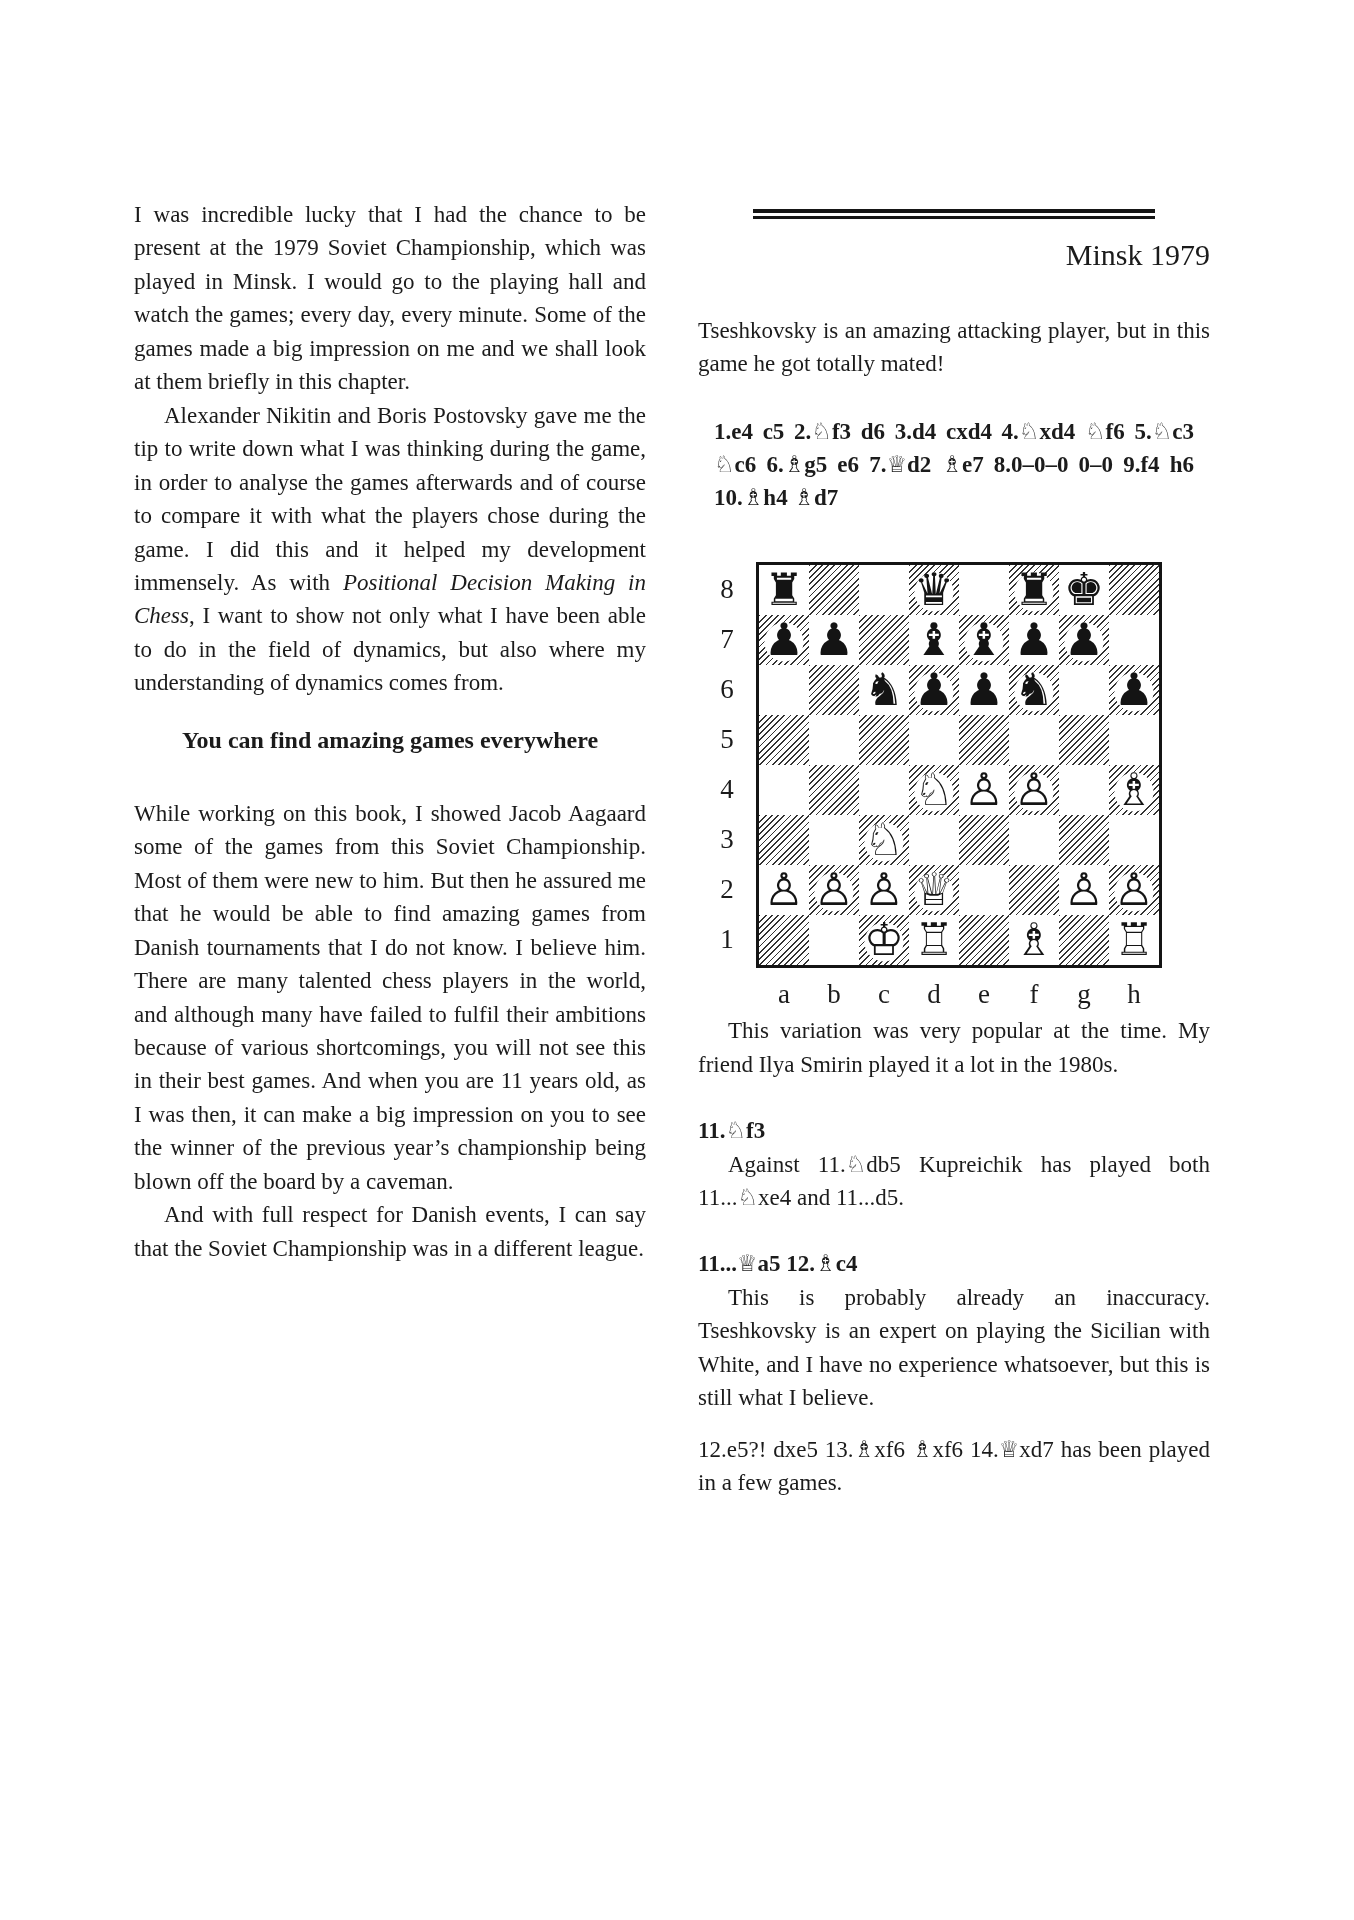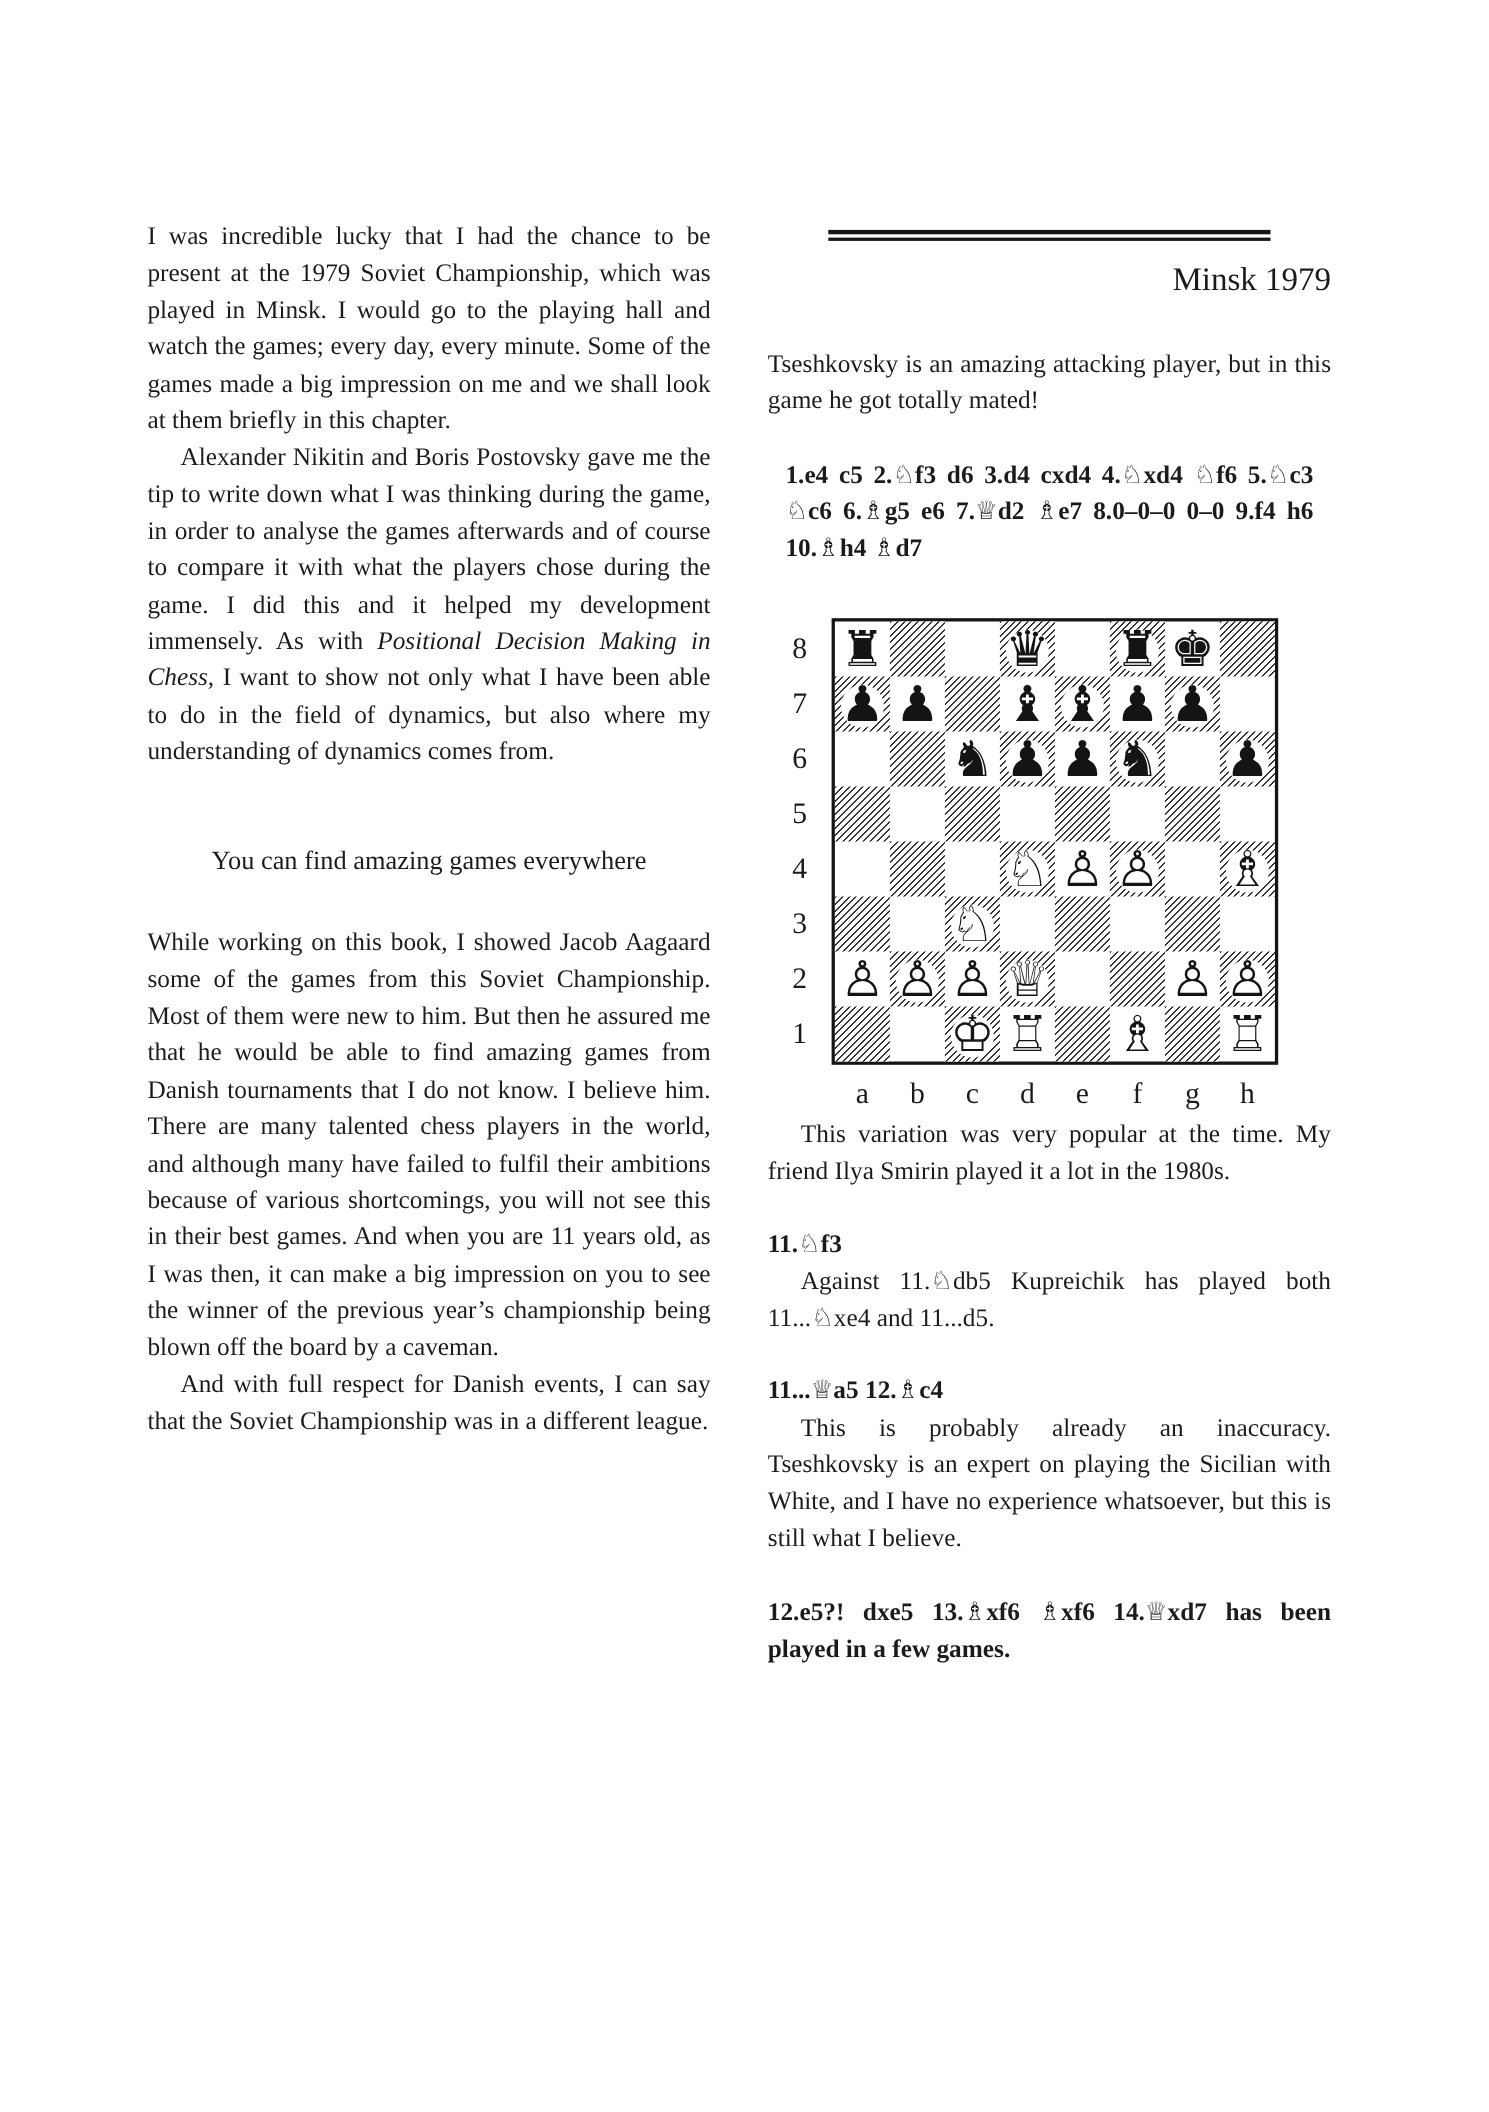--- a/index.html
+++ b/index.html
@@ -14,25 +14,25 @@
     text-align:center; font-size:24px; line-height:30px;
   }
   .page-number { position:absolute; right:0; top:0; font-size:24px; }
   .columns {
     position:absolute; top:198px; left:134px; right:144px;
     display:flex; gap:52px;
   }
   .col { flex:1 1 0; font-size:23px; line-height:1.455; text-align:justify; }
   p.para { margin:0; }
   p.para.indent { text-indent:30px; }
-  p.para.spaced { margin-top:34px;font-weight:bold; }
+  p.para.spaced { margin-top:18px; }
   span.italic { font-style:italic; }
   h3.col-heading {
-    font-size:24px; text-align:center; font-weight:normal;
-    margin:68px 0 42px; line-height:1.25;
+    font-size:24px; text-align:center; font-weight:bold;
+    margin:25px 0 42px; line-height:1.25;
     font-family:"Liberation Serif","DejaVu Serif",serif;
   }
   .game-title { font-size:25px; font-weight:bold; text-align:center; line-height:1.2; }
   .double-rule {
     height:3px; width:402px; margin:11px auto 0;
     border-top:4px solid #161616; border-bottom:3px solid #161616;
   }
   .game-subtitle { text-align:right; font-size:30px; margin-top:14px; }
   p.intro { margin-top:37px; }
   p.moves { font-weight:bold; margin:34px 16px 0; }

